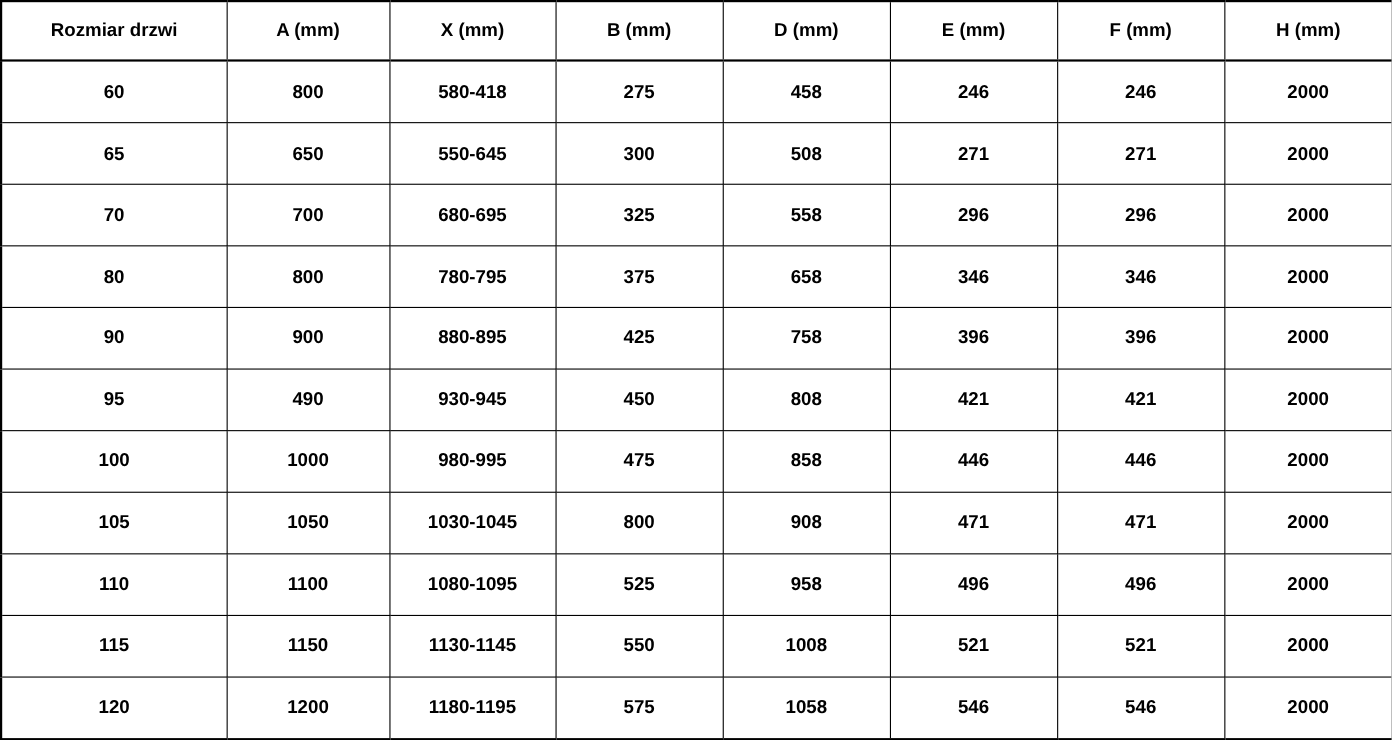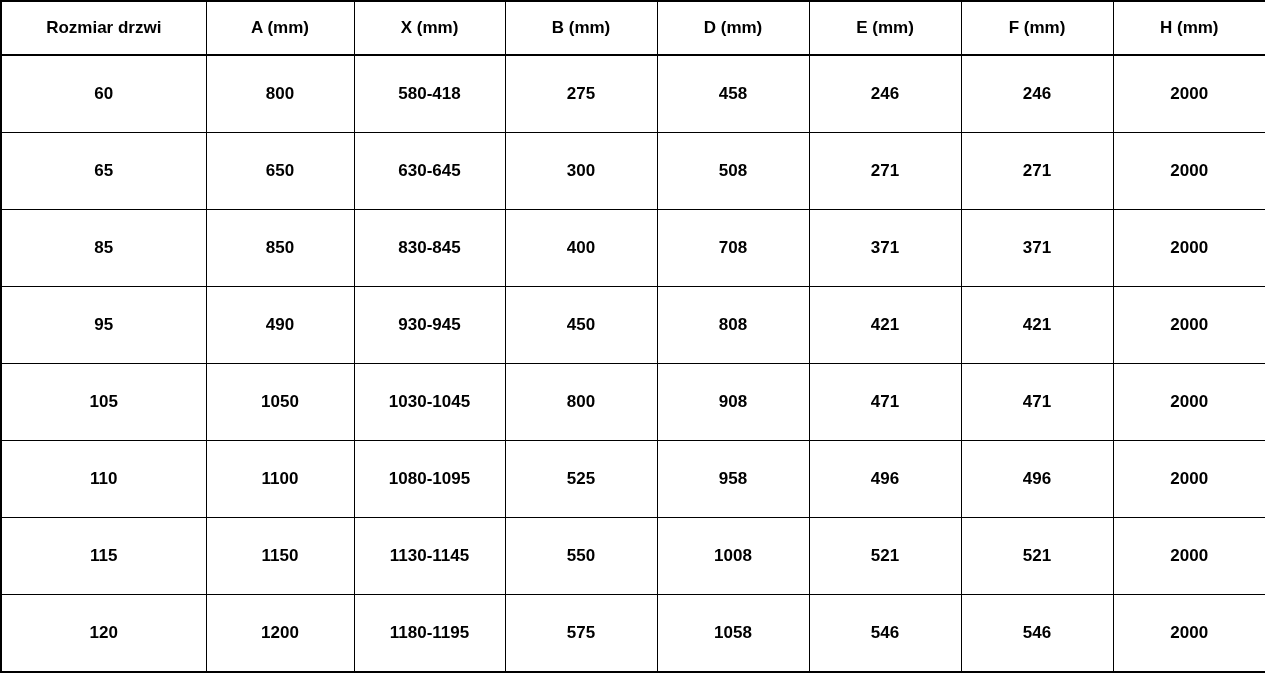--- a/index.html
+++ b/index.html
@@ -98,48 +98,78 @@
         <td>580-418</td>
         <td>275</td>
         <td>458</td>
         <td>246</td>
         <td>246</td>
         <td>2000</td>
       </tr>
       <tr>
         <td>65</td>
         <td>650</td>
-        <td>630-645</td>
+        <td>550-645</td>
         <td>300</td>
         <td>508</td>
         <td>271</td>
         <td>271</td>
         <td>2000</td>
       </tr>
       <tr>
-        <td>85</td>
-        <td>850</td>
-        <td>830-845</td>
-        <td>400</td>
-        <td>708</td>
-        <td>371</td>
-        <td>371</td>
+        <td>70</td>
+        <td>700</td>
+        <td>680-695</td>
+        <td>325</td>
+        <td>558</td>
+        <td>296</td>
+        <td>296</td>
+        <td>2000</td>
+      </tr>
+      <tr>
+        <td>80</td>
+        <td>800</td>
+        <td>780-795</td>
+        <td>375</td>
+        <td>658</td>
+        <td>346</td>
+        <td>346</td>
+        <td>2000</td>
+      </tr>
+      <tr>
+        <td>90</td>
+        <td>900</td>
+        <td>880-895</td>
+        <td>425</td>
+        <td>758</td>
+        <td>396</td>
+        <td>396</td>
         <td>2000</td>
       </tr>
       <tr>
         <td>95</td>
         <td>490</td>
         <td>930-945</td>
         <td>450</td>
         <td>808</td>
         <td>421</td>
         <td>421</td>
         <td>2000</td>
       </tr>
       <tr>
+        <td>100</td>
+        <td>1000</td>
+        <td>980-995</td>
+        <td>475</td>
+        <td>858</td>
+        <td>446</td>
+        <td>446</td>
+        <td>2000</td>
+      </tr>
+      <tr>
         <td>105</td>
         <td>1050</td>
         <td>1030-1045</td>
         <td>800</td>
         <td>908</td>
         <td>471</td>
         <td>471</td>
         <td>2000</td>
       </tr>
       <tr>

